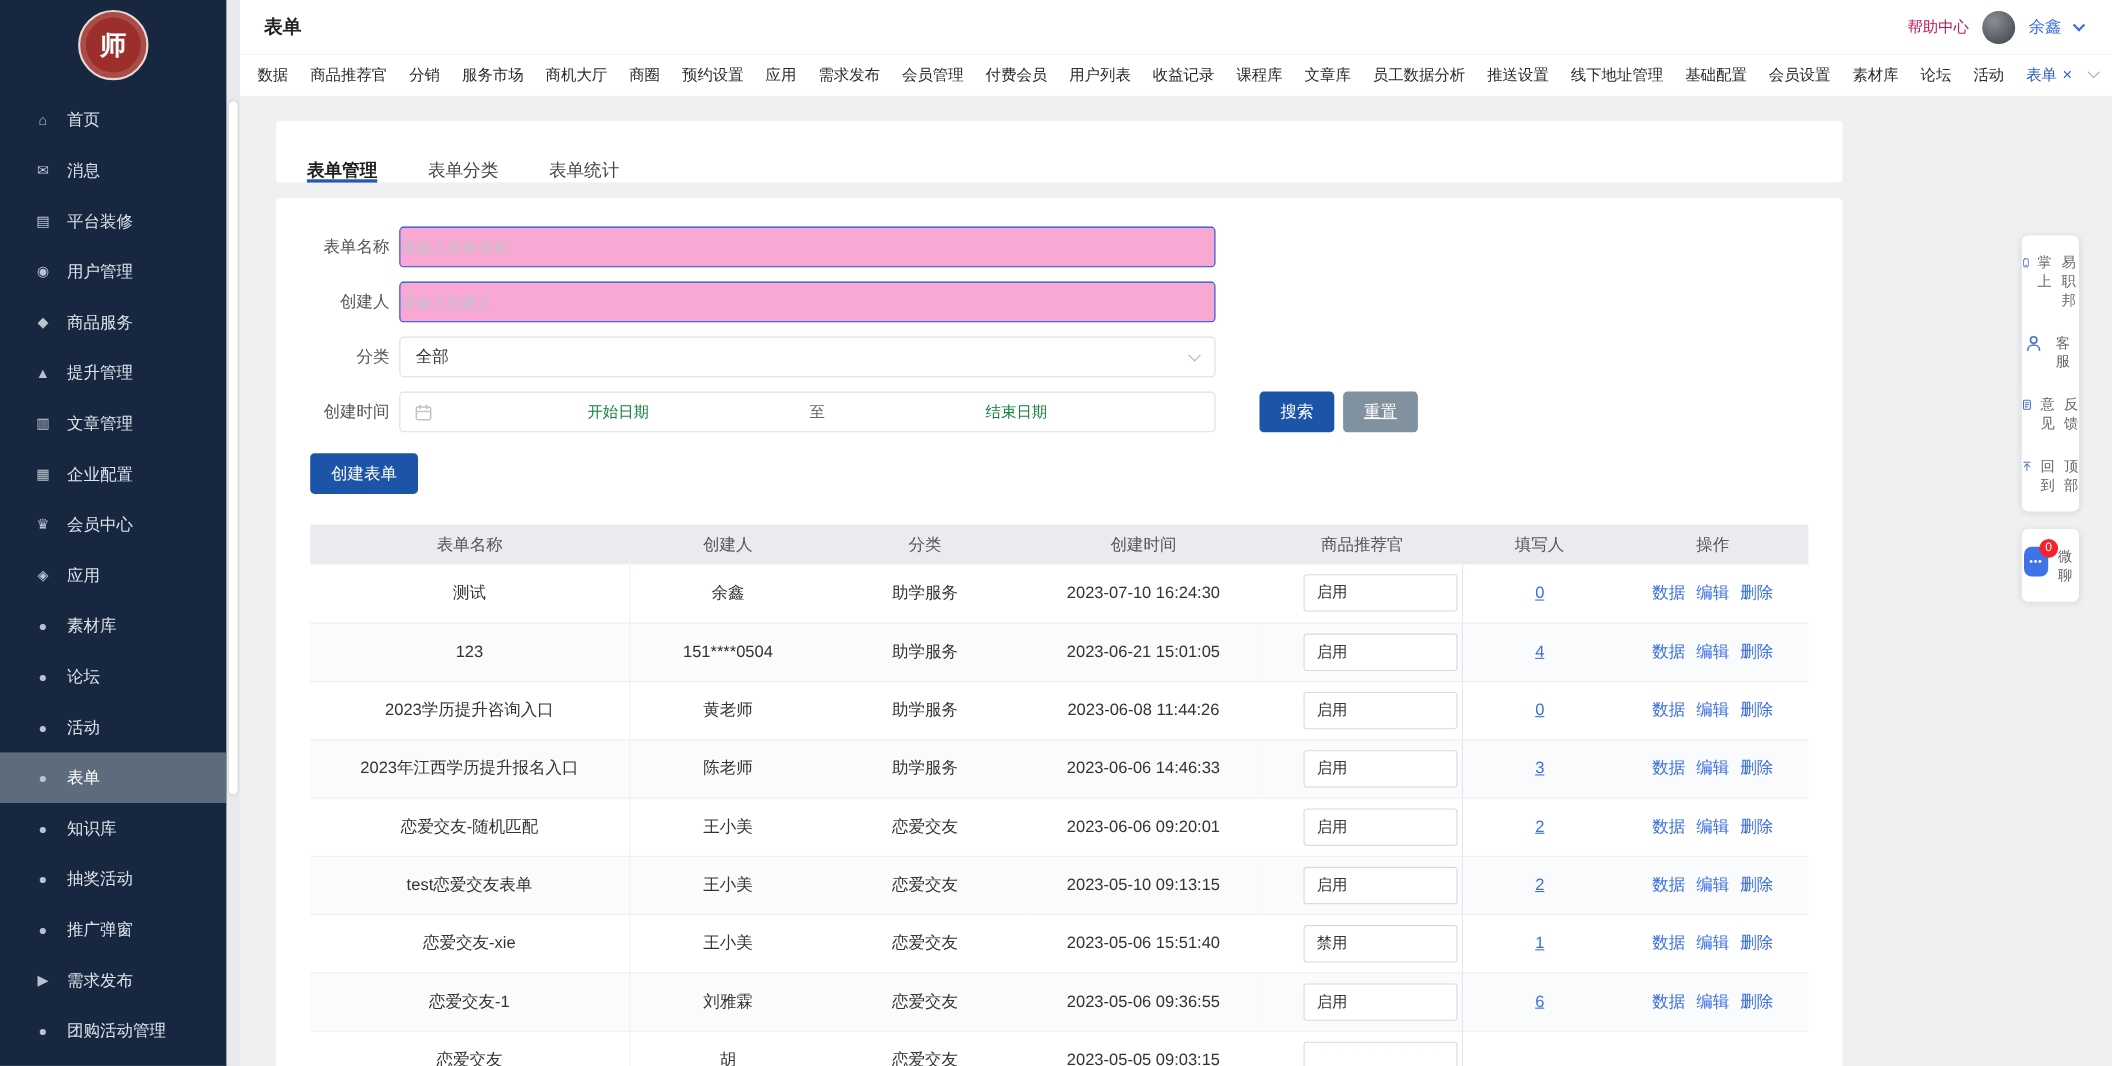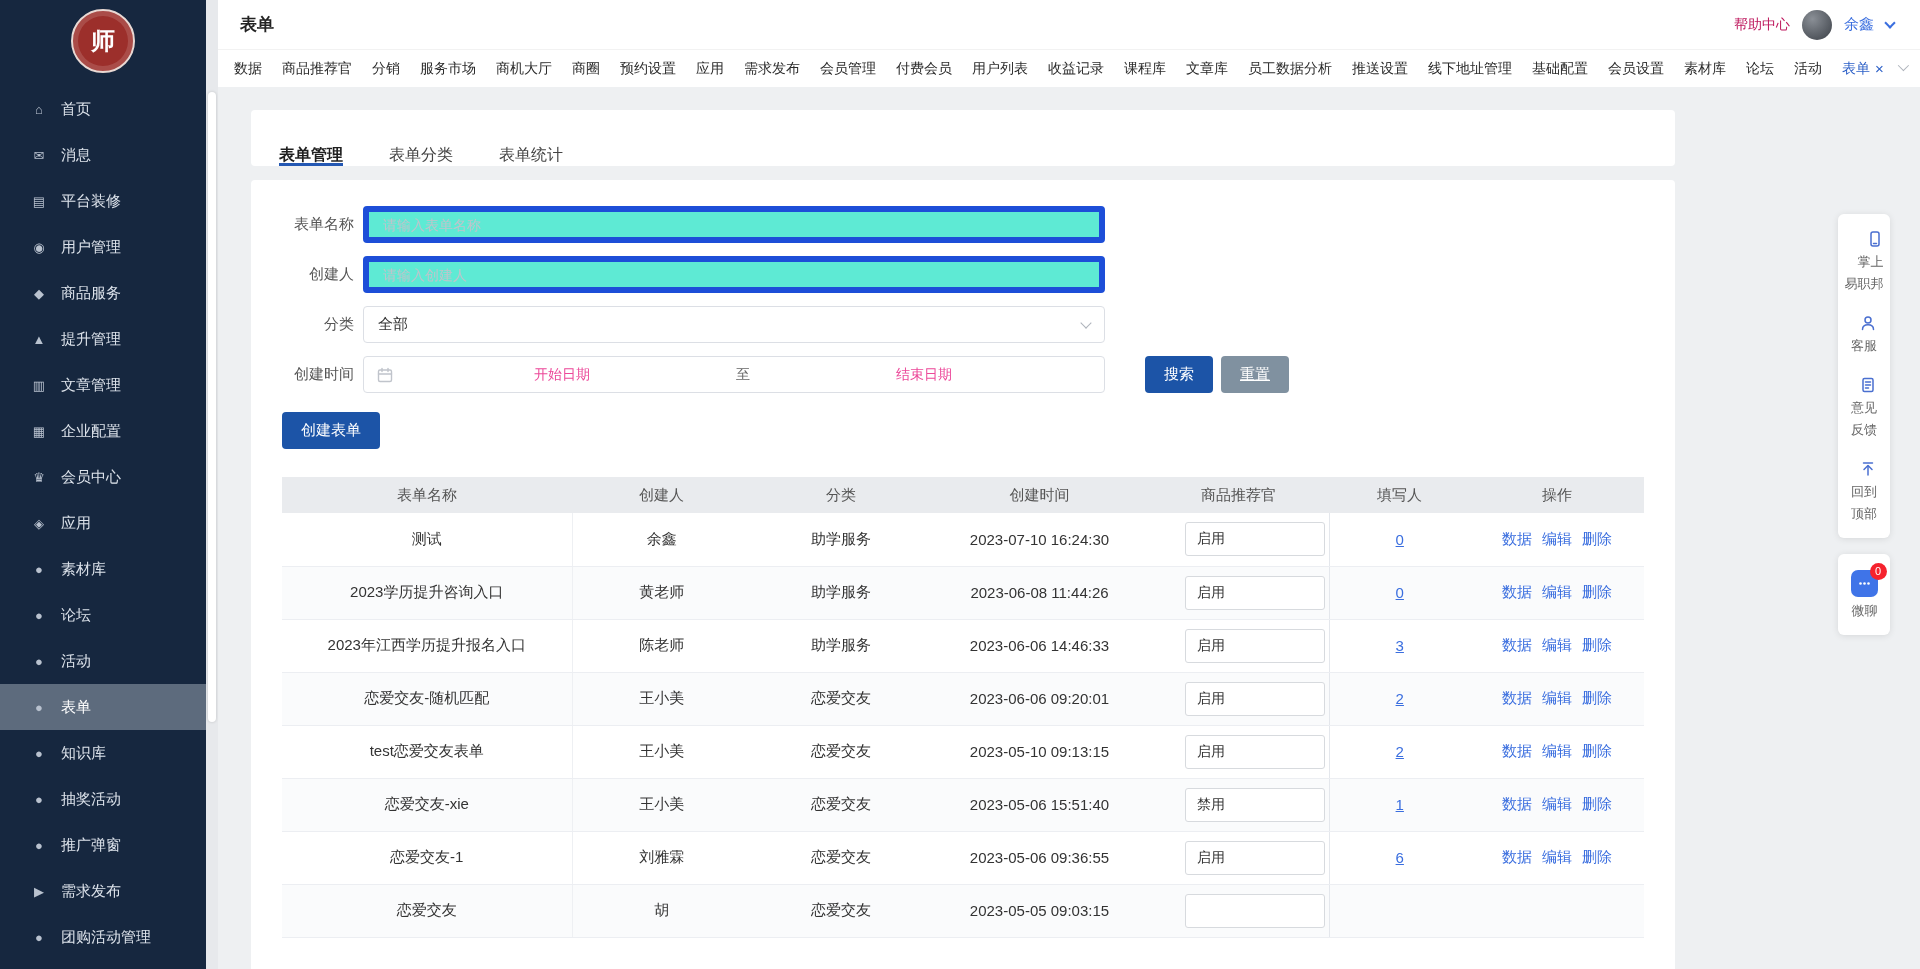--- a/index.html
+++ b/index.html
@@ -52,29 +52,29 @@
   .content { flex:1; padding:23px 245px 0 33px; overflow:hidden; }
   .tabs-card { background:#fff; border-radius:4px; height:56px; display:flex; align-items:flex-end;
     gap:46px; padding:0 28px; }
   .card-tab { font-size:16px; color:#444; padding-bottom:0; position:relative; cursor:pointer; }
   .card-tab.active { color:#1f1f1f; font-weight:bold; }
   .card-tab.active::after { content:""; position:absolute; left:0; right:0; bottom:0; height:3px; background:#2458b3; }
 
   .panel-card { background:#fff; border-radius:4px; margin-top:14px; padding:26px 31px 30px; min-height:800px; }
   .filter-row { display:flex; align-items:center; margin-bottom:13px; }
   .filter-label { width:72px; text-align:right; margin-right:9px; font-size:15px; color:#555; flex-shrink:0; }
-  .filter-input { width:742px; height:37px; border:6px solid #1d4ed8; border-radius:4px; padding:0 14px;
-    font-size:14px; color:#333; outline:none; background:#5eead4; }
+  .filter-input { width:742px; height:37px; border:1px solid #1d4ed8; border-radius:4px; padding:0 0;
+    font-size:14px; color:#333; outline:none; background:#f9a8d4; }
   .filter-input::placeholder { color:#c0c4cb; }
   .select-box { width:742px; height:37px; border:1px solid #dcdfe5; border-radius:4px; display:flex;
     align-items:center; padding:0 14px; font-size:15px; color:#333; cursor:pointer; background:#fff; }
   .select-box .chev-gray { margin-left:auto; }
   .date-box { width:742px; height:37px; border:1px solid #dcdfe5; border-radius:4px; display:flex;
     align-items:center; padding:0 12px; font-size:14px; background:#fff; cursor:pointer; }
-  .date-ph { flex:1; text-align:center; color:#ec4899; }
+  .date-ph { flex:1; text-align:center; color:#15803d; }
   .date-sep { color:#666; padding:0 6px; }
   .btn { height:37px; padding:0 19px; border-radius:4px; font-size:15px; color:#fff; border:none; cursor:pointer; }
   .btn-primary { background:#1c54a7; }
   .btn-gray { background:#8091a0;text-decoration:underline; }
   .search-reset { margin-left:40px; display:flex; gap:8px; }
   .create-btn { margin-top:6px; }
 
   .data-table { width:1362px; border-collapse:collapse; margin-top:28px; table-layout:fixed; font-size:15px; }
   .data-table th { background:#e9ebee; font-weight:normal; color:#555; height:36px; text-align:center; }
   .data-table td { height:53px; text-align:center; border-bottom:1px solid #eceef2; color:#333; }
@@ -83,21 +83,21 @@
   .data-table tbody tr:nth-child(even) { background:#fafbfc; }
   .status-select { width:140px; height:34px; border:1px solid #d7dade; border-radius:3px; display:flex;
     align-items:center; padding:0 11px; margin-left:37px; font-size:14px; color:#333; background:#fff; cursor:pointer; }
   .count-link { color:#3a6edf; text-decoration:underline; }
   .ops a { color:#3a6edf; margin:0 5px; }
 
   
   .quickbar { position:fixed; right:30px; top:214px; width:52px; display:flex; flex-direction:column; gap:16px; z-index:10; }
   .qcard { background:#fff; border-radius:6px; box-shadow:0 1px 7px rgba(0,0,0,.1); padding:16px 2px;
     display:flex; flex-direction:column; align-items:center; gap:22px; }
-  .qitem { display:flex; flex-direction:column; align-items:flex-end; gap:5px; font-size:13px; color:#666;
+  .qitem { display:flex; flex-direction:row; align-items:flex-start; gap:5px; font-size:13px; color:#666;
     line-height:17px; text-align:center; cursor:pointer; }
   .qicon { stroke:#4a6fd0; fill:none; stroke-width:1.5; stroke-linecap:round; stroke-linejoin:round; }
   .chat-icon { width:27px; height:27px; background:#3f74e8; border-radius:7px; display:flex; align-items:center;
     justify-content:center; position:relative; }
   .badge { position:absolute; top:-7px; right:-9px; background:#f5222d; color:#fff; border-radius:9px;
     min-width:17px; height:17px; font-size:11px; display:flex; align-items:center; justify-content:center; padding:0 3px; }
 </style>
 </head>
 <body>
 
@@ -309,20 +309,33 @@
               <td>2023-07-10 16:24:30</td>
               <td>
                   <div class="status-select">
                     <span>启用</span>
                   </div>
                 </td>
               <td><a class="count-link">0</a></td>
               <td class="ops"><a>数据</a><a>编辑</a><a>删除</a></td>
             </tr>
             <tr>
+              <td>123</td>
+              <td>151****0504</td>
+              <td>助学服务</td>
+              <td>2023-06-21 15:01:05</td>
+              <td>
+                  <div class="status-select">
+                    <span>启用</span>
+                  </div>
+                </td>
+              <td><a class="count-link">4</a></td>
+              <td class="ops"><a>数据</a><a>编辑</a><a>删除</a></td>
+            </tr>
+            <tr>
               <td>2023学历提升咨询入口</td>
               <td>黄老师</td>
               <td>助学服务</td>
               <td>2023-06-08 11:44:26</td>
               <td>
                   <div class="status-select">
                     <span>启用</span>
                   </div>
                 </td>
               <td><a class="count-link">0</a></td>

